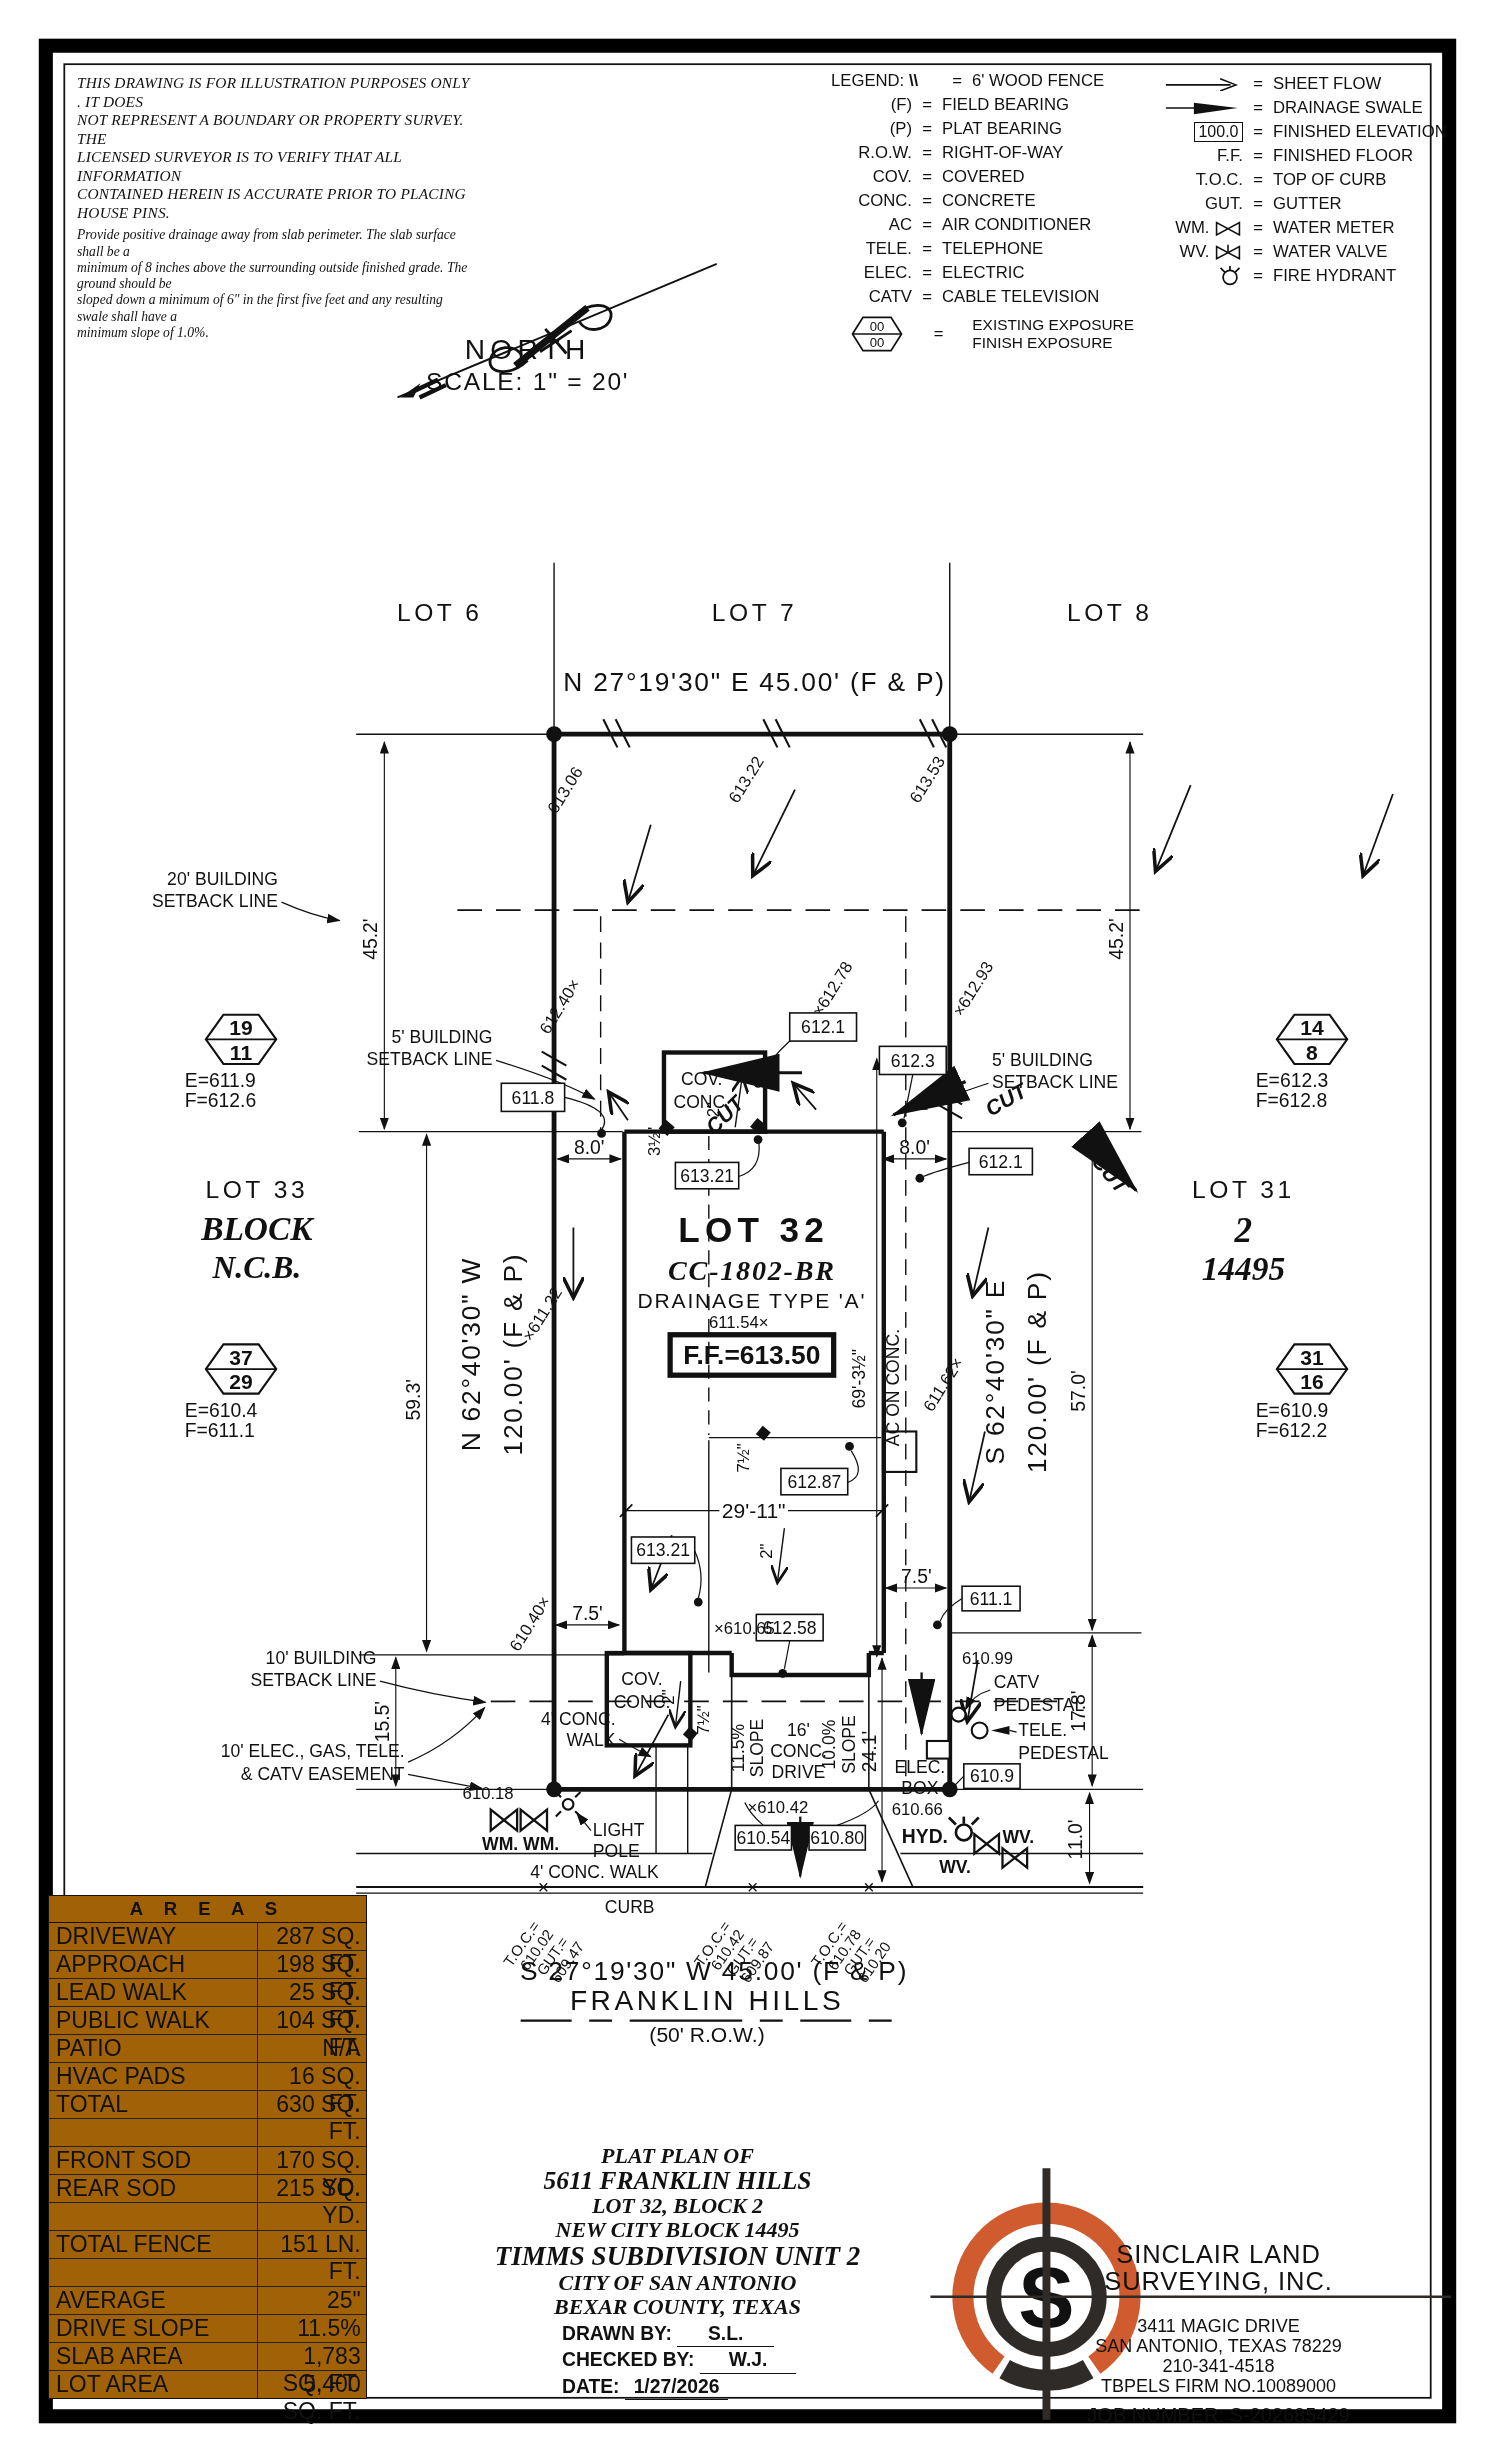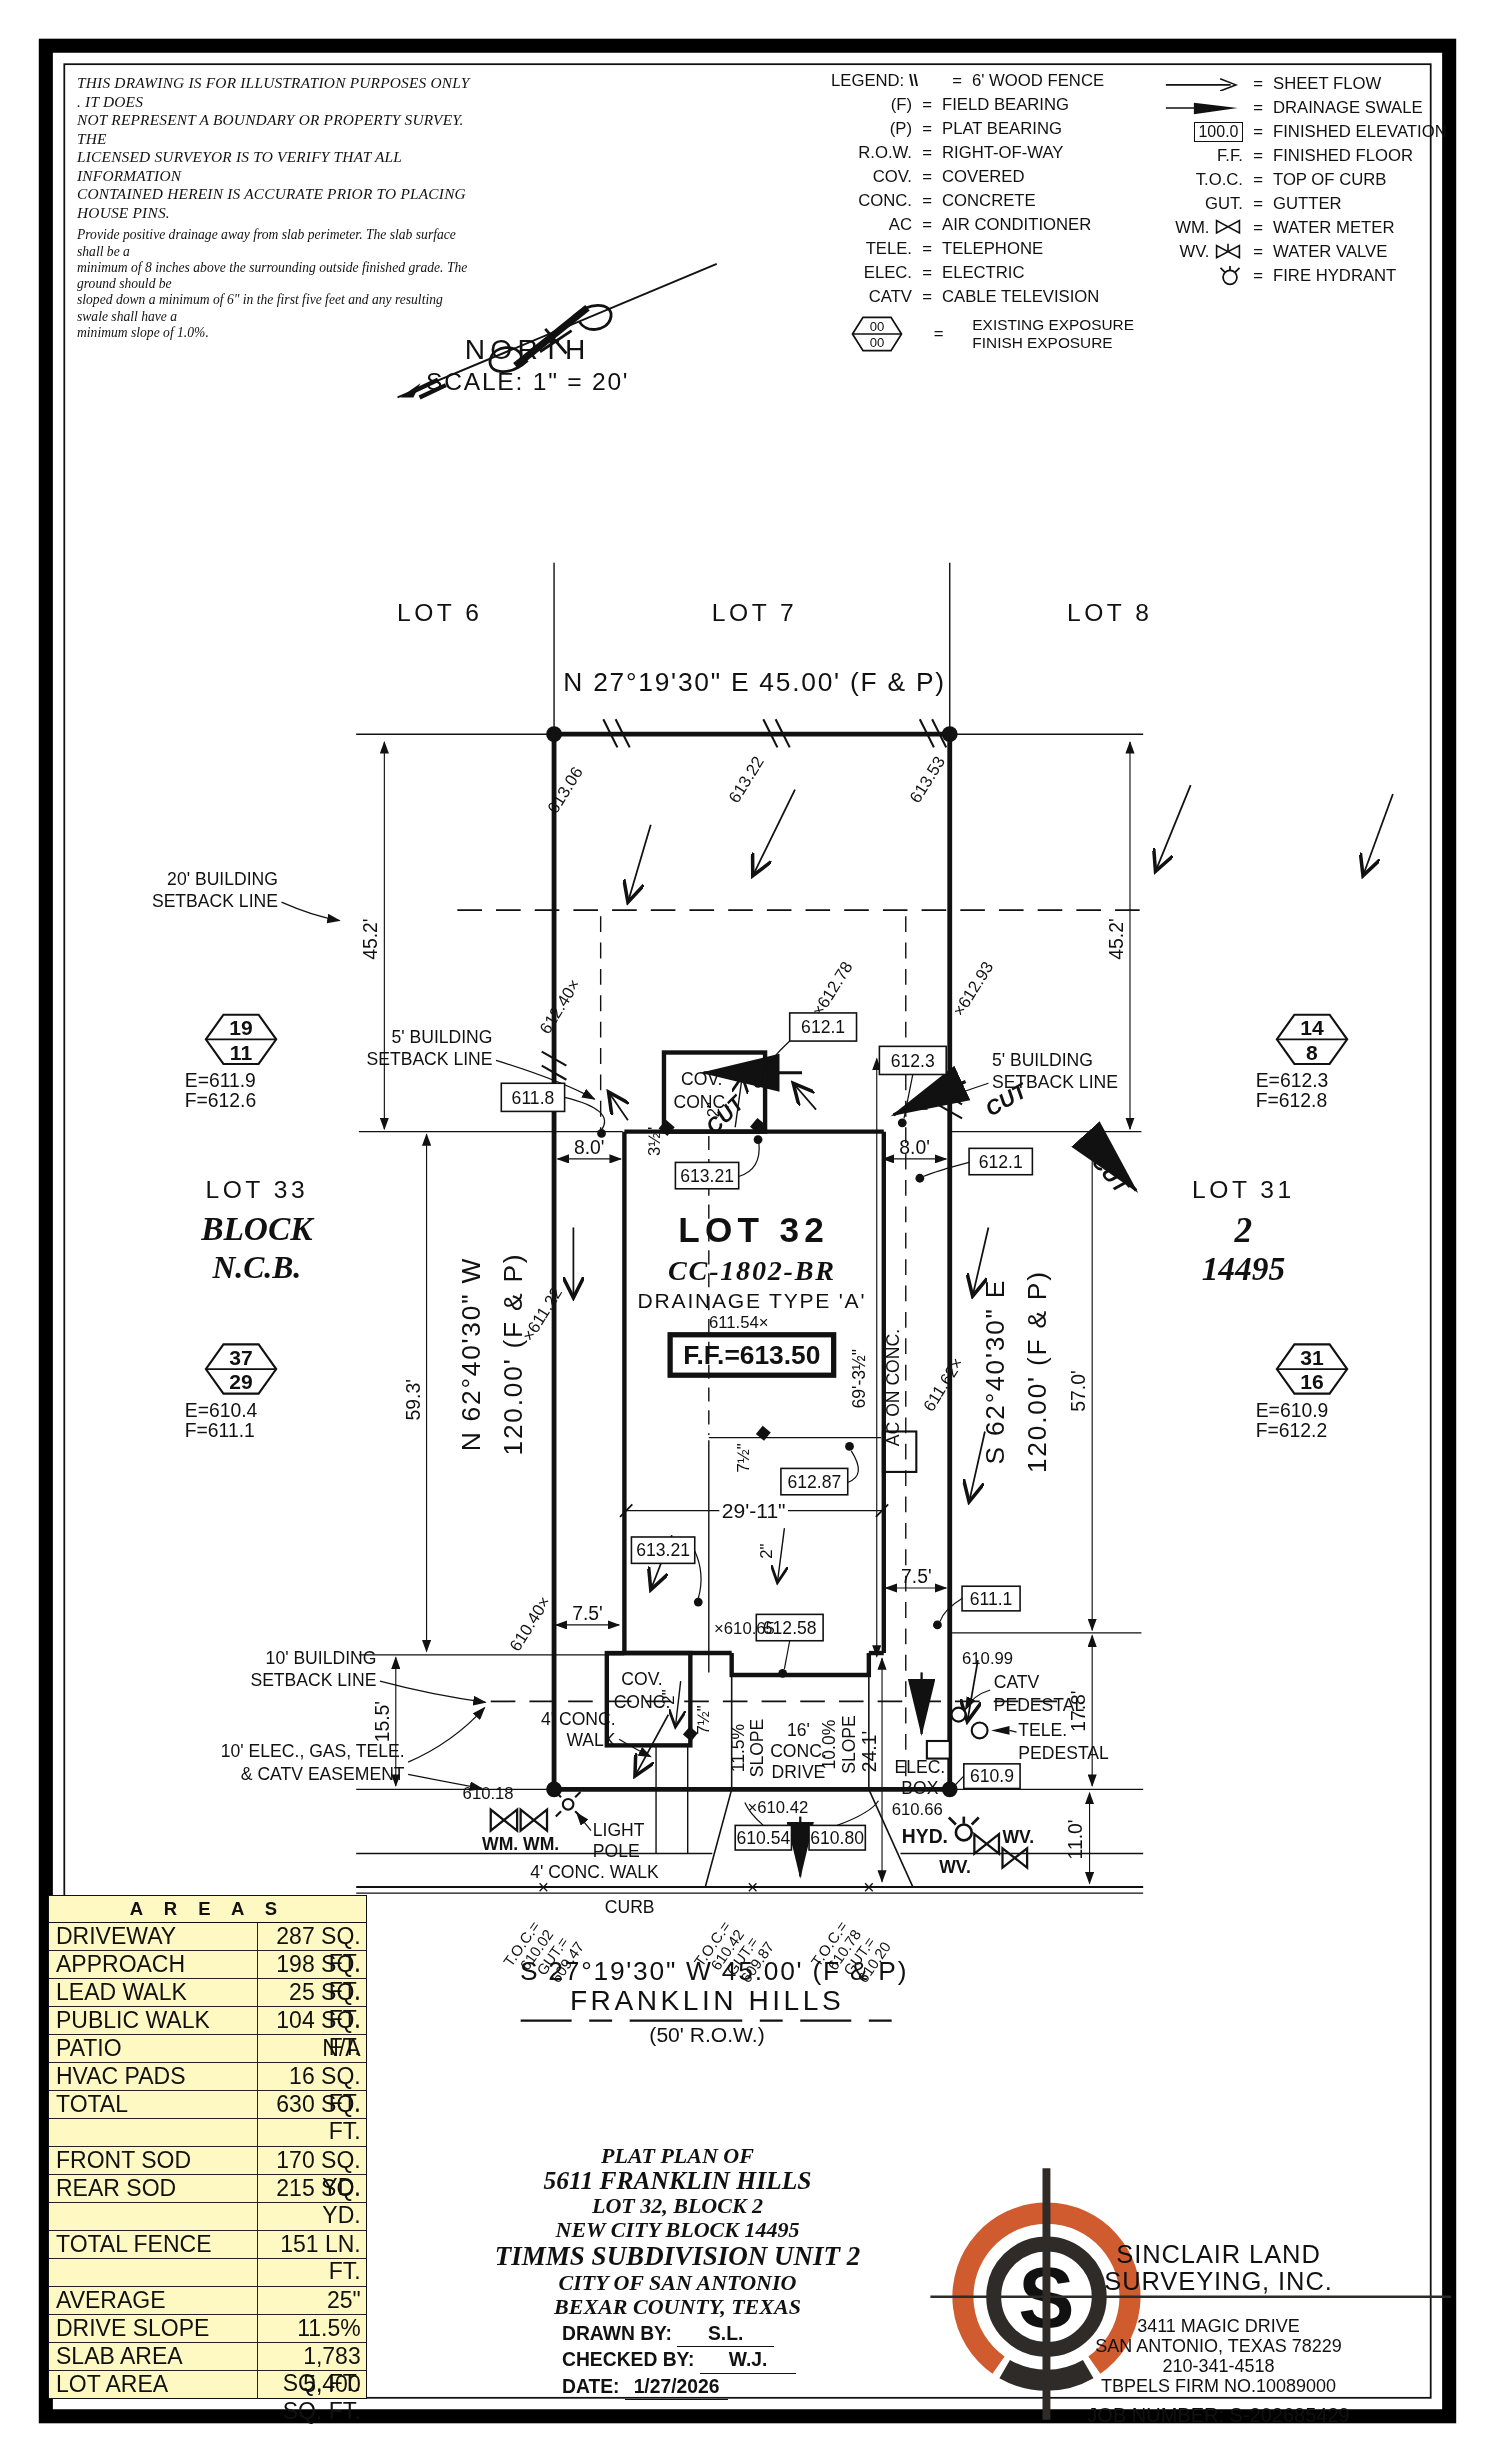--- a/index.html
+++ b/index.html
@@ -16,24 +16,24 @@
   .ls2{letter-spacing:2px}.ls4{letter-spacing:4px}.ls6{letter-spacing:6px}
   .ser{font-family:"Liberation Serif",serif;font-style:italic;font-weight:bold;}
   
   .abs{position:absolute;}
   .disclaimer{width:394px;font-family:"Liberation Serif",serif;font-style:italic;}
   .disc1{font-size:15.4px;line-height:18.5px;letter-spacing:0.2px;}
   .disc2{font-size:13.6px;line-height:16.3px;margin-top:5.3px;}
   .lgrow{display:flex;align-items:center;height:24px;font-size:16.7px;white-space:nowrap;}
   .lgsym{width:81px;text-align:right;}
   .lgeq{width:30px;text-align:center;}
-  .lgrow.r .lgsym{width:107px;display:flex;justify-content:flex-end;align-items:flex-start;gap:3.5px;}
+  .lgrow.r .lgsym{width:107px;display:flex;justify-content:flex-end;align-items:flex-end;gap:3.5px;}
   .lgbox{border:1.3px solid #111;padding:0 3.5px;font-size:16px;}
   
-  .areas{width:317px;border:1.6px solid #111;background:#fef9c3;}
+  .areas{width:317px;border:1.6px solid #111;background:#a16207;}
   .areas .hd{height:26px;border-bottom:1.3px solid #111;text-align:center;
              font-size:18.5px;letter-spacing:8px;font-weight:bold;line-height:26px;}
   .arow{display:flex;height:27px;border-bottom:0.9px solid #222;font-size:23px;line-height:27px;}
   .arow:last-child{border-bottom:none;}
   .alab{width:201px;padding-left:7px;border-right:0.9px solid #222;overflow:hidden;}
   .aval{flex:1;text-align:right;padding-right:5.3px;}
   
   .tblock{width:457px;text-align:center;font-family:"Liberation Serif",serif;
           font-style:italic;font-weight:bold;}
   .tb1{font-size:22px;line-height:24px;}

